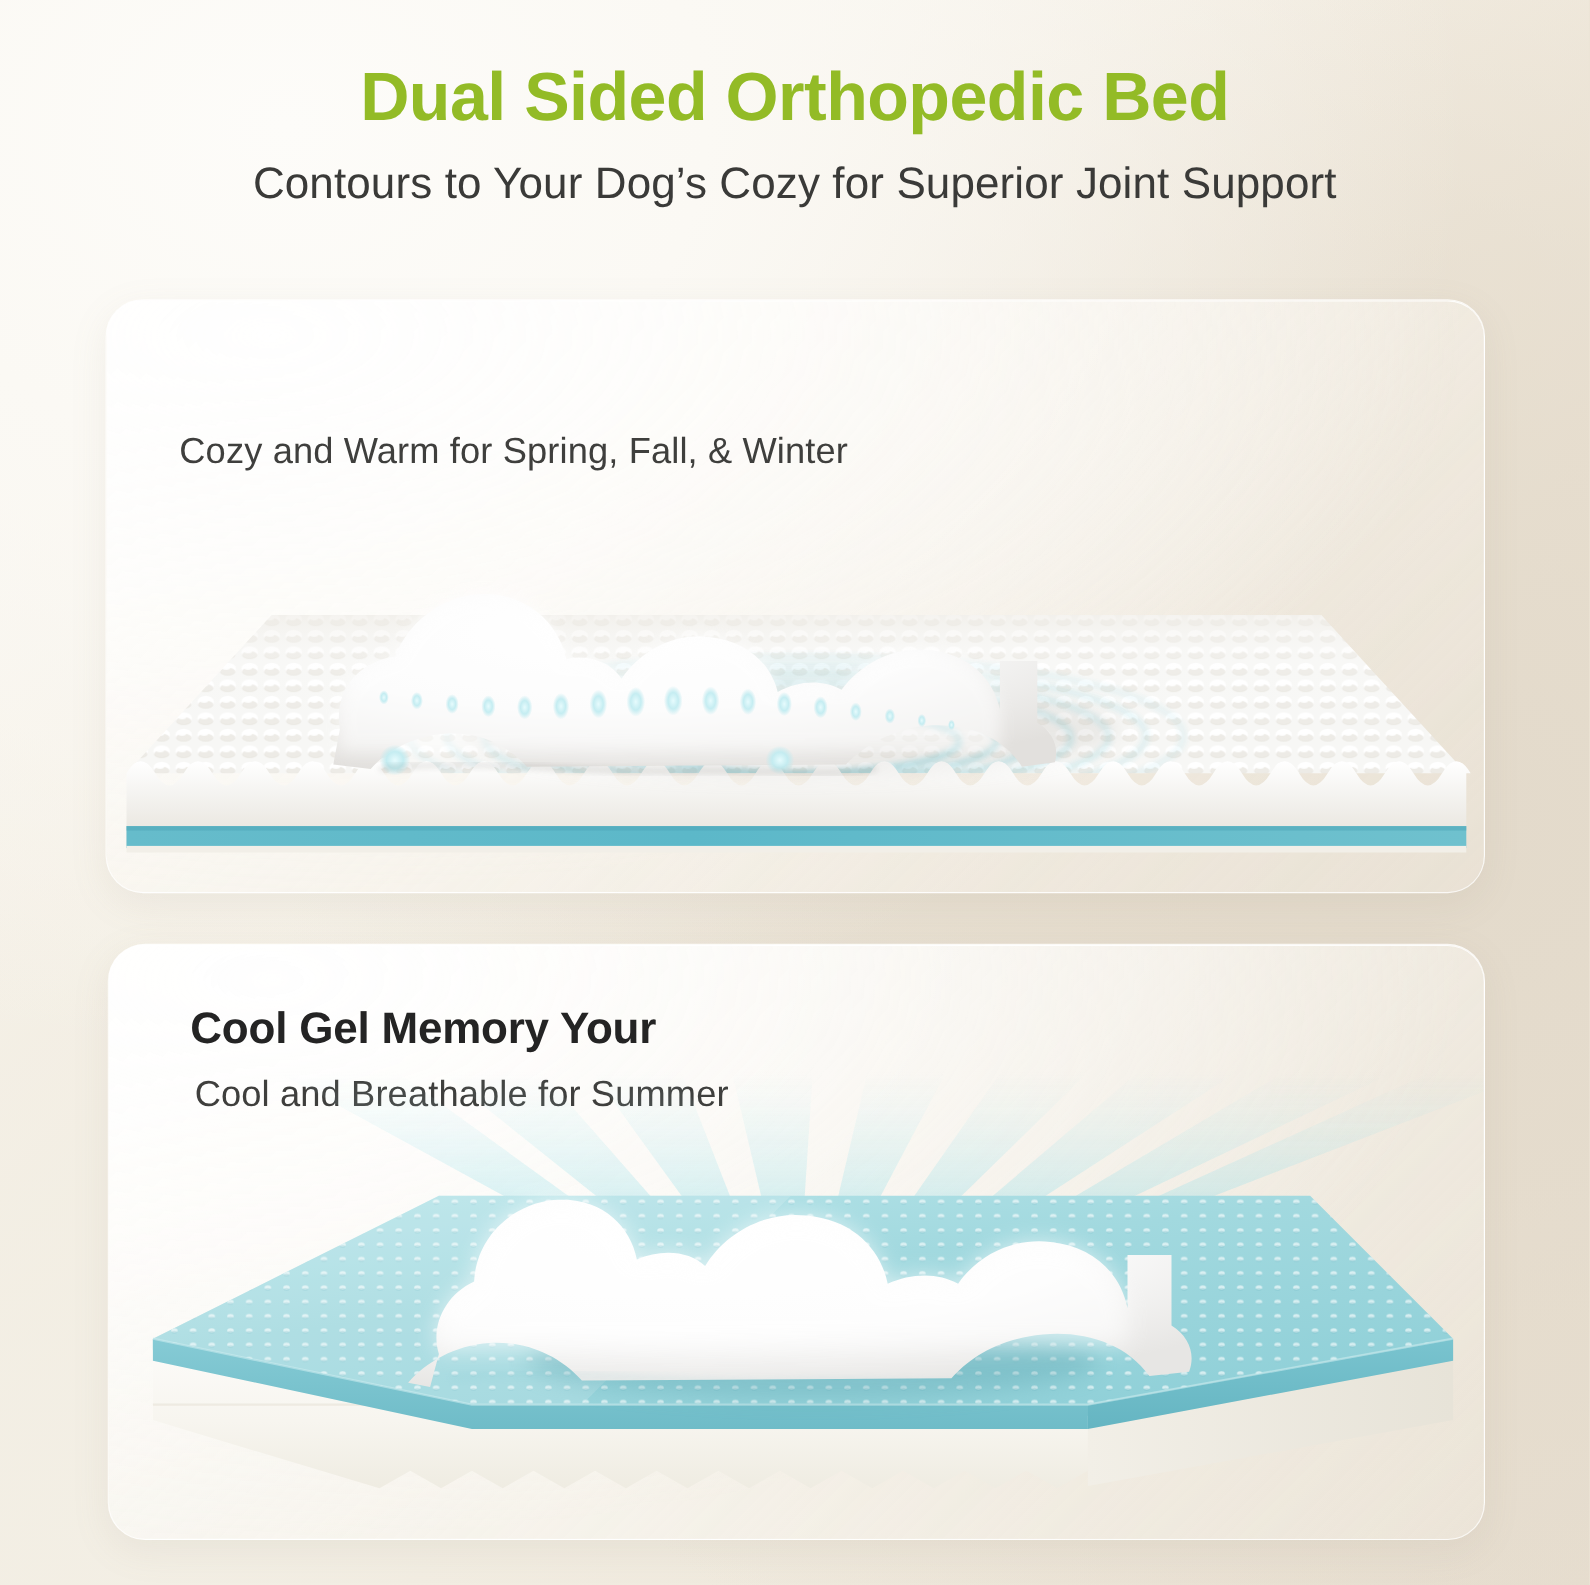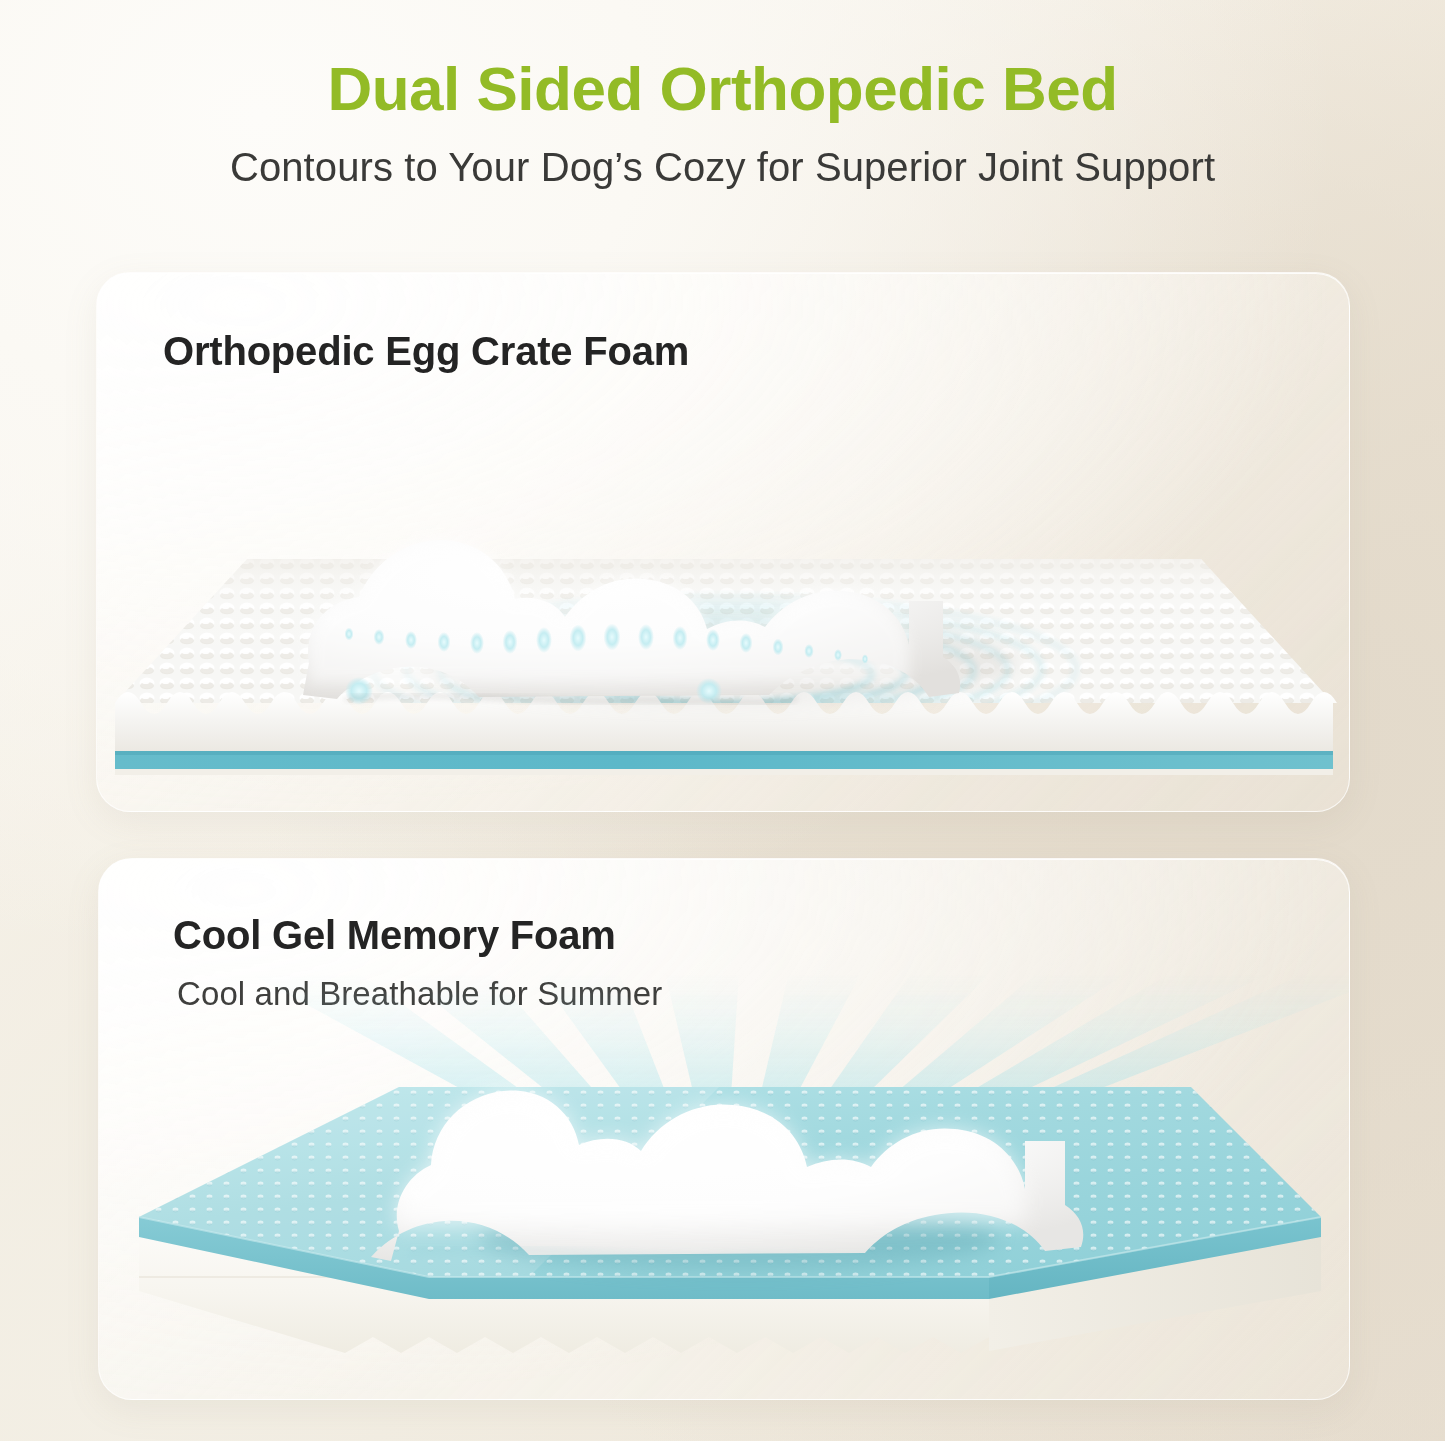--- a/index.html
+++ b/index.html
@@ -120,21 +120,21 @@
 
 <div class="page">
 
   <div class="header">
     <div class="title">Dual Sided Orthopedic Bed</div>
     <div class="subtitle">Contours to Your Dog’s Cozy for Superior Joint Support</div>
   </div>
 
   <div class="card" id="card-egg">
 
-    <div class="card-heading" id="egg-heading">Orthopedic Egg Crate Foam</div>
+    <div class="card-sub" id="egg-sub">Cozy and Warm for Spring, Fall, &amp; Winter</div>
 
     <div class="illus" id="egg-illus">
       <svg viewBox="0 0 1252 360" preserveAspectRatio="none">
         <defs>
 
           <pattern id="bumps" width="20" height="15" patternUnits="userSpaceOnUse">
             <rect width="20" height="15" fill="#f7f7f5"></rect>
             <ellipse cx="10" cy="7" rx="7.6" ry="5.4" fill="#ffffff"></ellipse>
             <ellipse cx="10" cy="9.6" rx="7.0" ry="3.6" fill="#e2ded7" opacity="0.62"></ellipse>
             <ellipse cx="8.6" cy="5.4" rx="4.0" ry="2.6" fill="#ffffff" opacity="0.95"></ellipse>
@@ -281,21 +281,21 @@
           </g>
         </g>
 
         <path d="M 248 248 C 330 238 430 252 520 250 C 600 248 660 256 700 248" fill="none" stroke="#5e5b55" stroke-width="2" opacity="0.35" filter="url(#soft)"></path>
       </svg>
     </div>
   </div>
 
   <div class="card" id="card-gel">
 
-    <div class="card-heading" id="gel-heading">Cool Gel Memory Foam</div>
+    <div class="card-heading" id="gel-heading">Cool Gel Memory Your</div>
     <div class="card-sub" id="gel-sub">Cool and Breathable for Summer</div>
 
     <div class="illus" id="gel-illus">
       <svg viewBox="0 0 1250 430" preserveAspectRatio="none">
         <defs>
           <linearGradient id="rayGrad" x1="0" y1="1" x2="0" y2="0">
             <stop offset="0%" stop-color="#5fc9d9" stop-opacity="0.80"></stop>
             <stop offset="45%" stop-color="#8adbe6" stop-opacity="0.42"></stop>
             <stop offset="100%" stop-color="#bfecf2" stop-opacity="0.0"></stop>
           </linearGradient>

